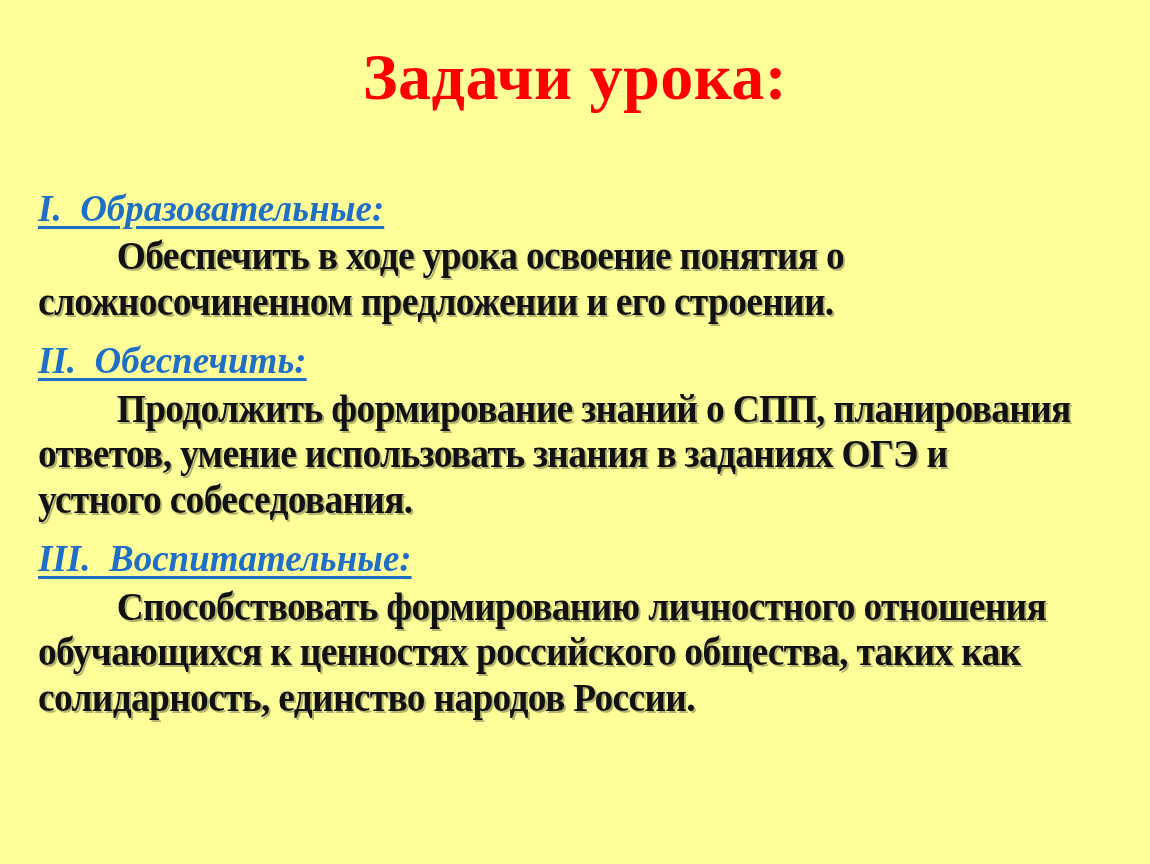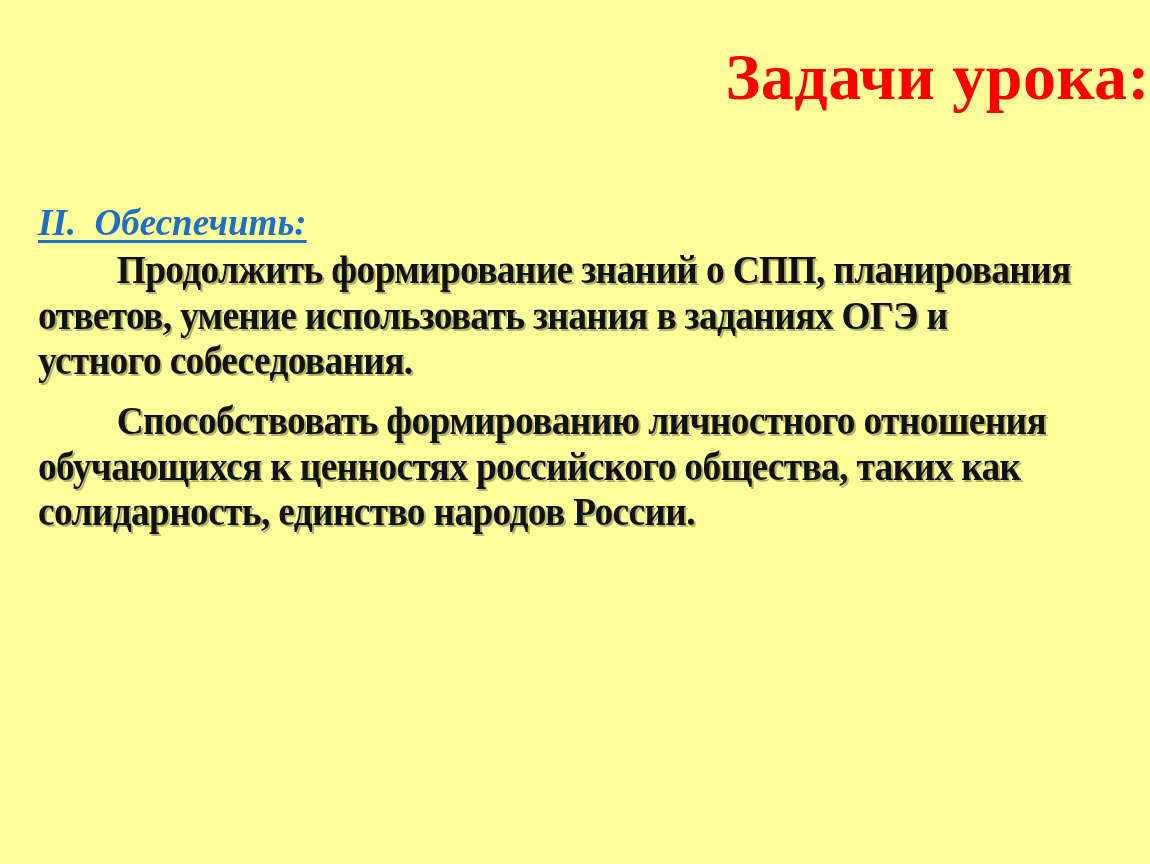--- a/index.html
+++ b/index.html
@@ -20,21 +20,21 @@
     height: 864px;
     background: #ffff99;
     box-sizing: border-box;
   }
 
   .slide-title {
     position: absolute;
     top: 42px;
     left: 0;
     width: 1150px;
-    text-align: right;
+    text-align: center;
     color: #ff0000;
     font-size: 66px;
     font-weight: bold;
     font-family: "Liberation Serif", "DejaVu Serif", serif;
     letter-spacing: 0.5px;
     line-height: 1.05;
     white-space: nowrap;
   }
 
   .body-area {
@@ -86,24 +86,29 @@
 </style>
 </head>
 <body>
 
 <div class="slide">
 
   <div class="slide-title">Задачи урока:</div>
 
   <div class="body-area">
 
+    <div class="section sec-1">
+      <div class="section-heading">I.  Образовательные:</div>
+      <p class="section-body">Обеспечить в ходе урока  освоение понятия о сложносочиненном предложении и его строении.</p>
+    </div>
 
     <div class="section sec-2">
       <div class="section-heading">II.  Обеспечить:</div>
       <p class="section-body">Продолжить формирование знаний о СПП, планирования ответов, умение использовать знания в заданиях ОГЭ и устного  собеседования.</p>
     </div>
 
     <div class="section sec-3">
+      <div class="section-heading">III.  Воспитательные:</div>
       <p class="section-body">Способствовать формированию личностного отношения обучающихся к ценностях российского общества, таких как солидарность, единство народов России.</p>
     </div>
 
   </div>
 </div>
 
 </body></html>

